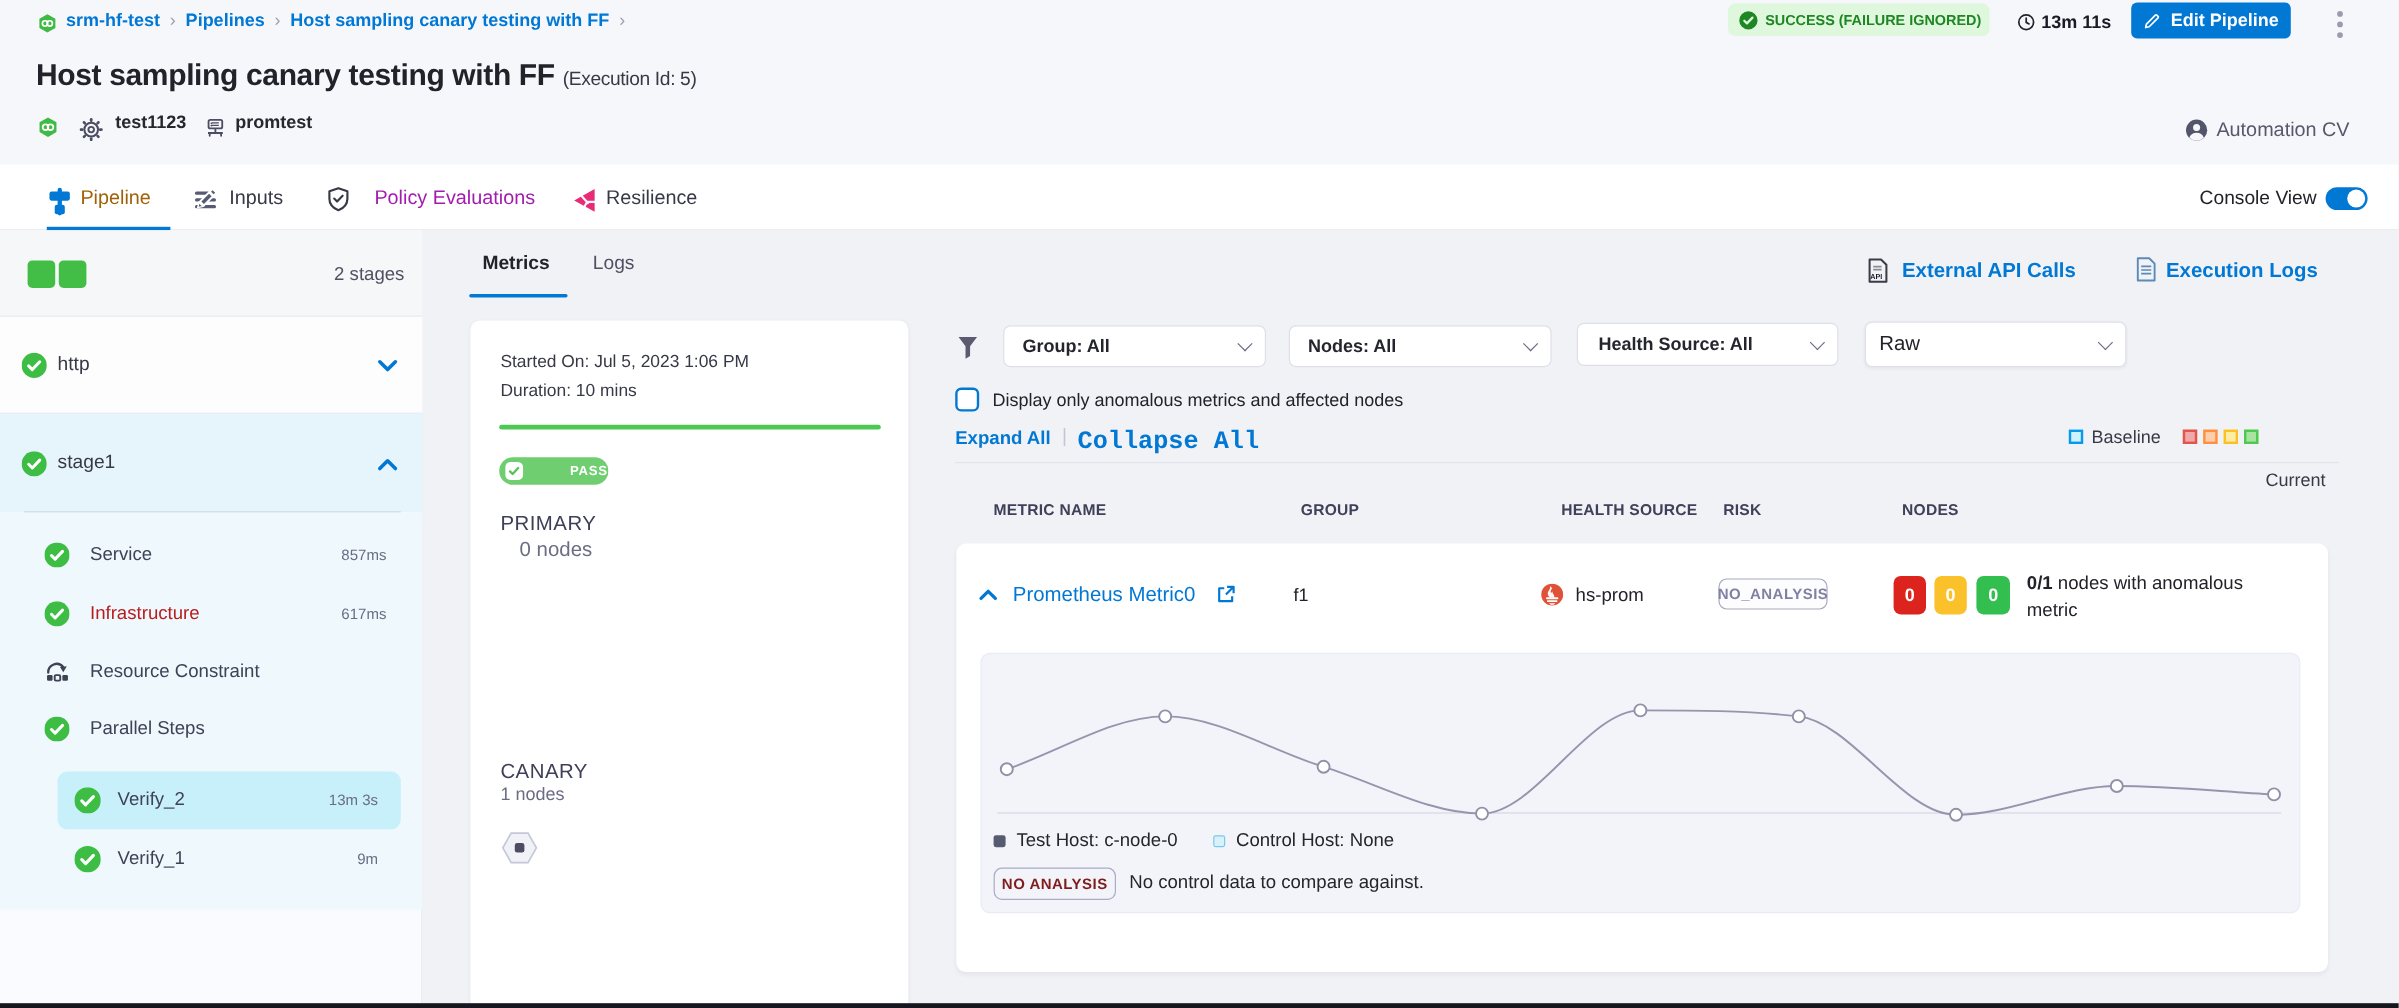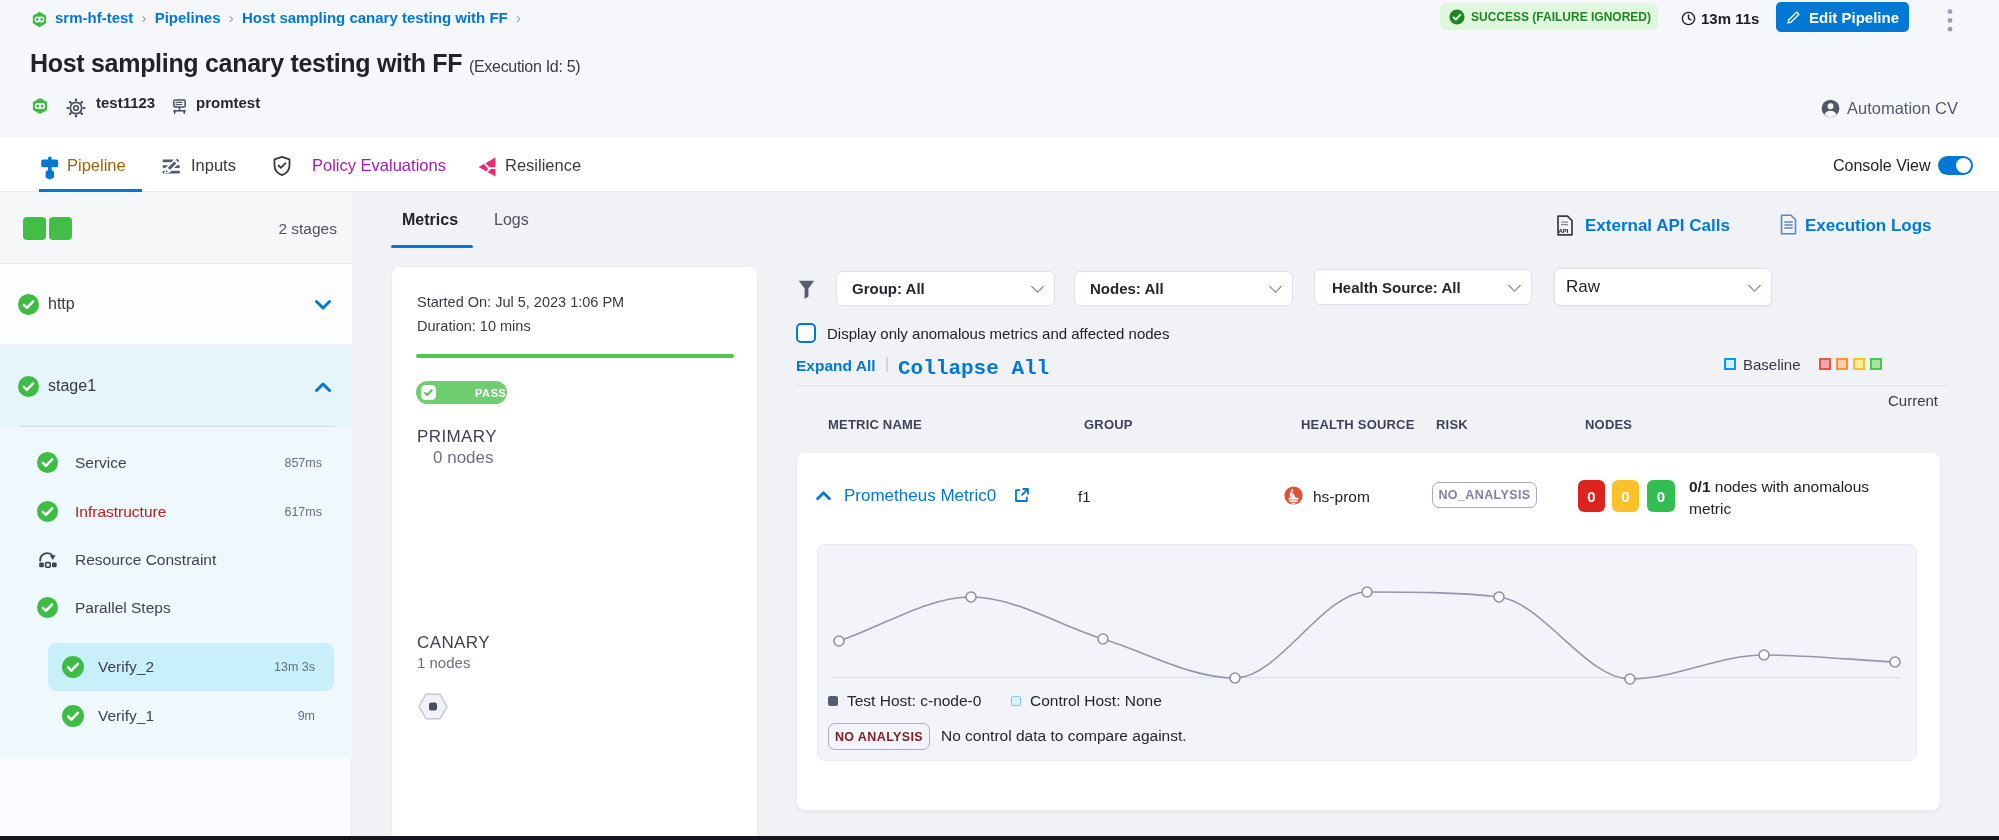--- a/index.html
+++ b/index.html
@@ -360,21 +360,21 @@
 <div class="abs" style="left:1284px; top:486px;" id="prom-icon">
     <svg width="19" height="19" viewBox="0 0 20 20">
       <circle cx="10" cy="10" r="9.6" fill="#e05238"></circle>
       <path d="M10 2.6c.3 1.4-.4 2.2-.9 3.3-.5 1-.6 2-.1 3 .2-.8.7-1.3 1.3-1.6-.2 1.2.4 1.9 1 2.7.5.8.7 1.6.5 2.5h-3.5c-1.5-.7-2.3-2-2.2-3.6 0-1.5 1-2.4 1.6-3.6.5-.9.7-1.8.3-2.7.7.2 1.6.9 2 2z" fill="#ffffff" opacity="0.95"></path>
       <rect x="4.6" y="12.4" width="10.8" height="1.7" rx="0.8" fill="#ffffff"></rect>
       <rect x="5.4" y="15" width="9.2" height="1.6" rx="0.8" fill="#ffffff"></rect>
       <path d="M7.3 17.6h5.4c-.6.9-1.6 1.4-2.7 1.4s-2.1-.5-2.7-1.4z" fill="#ffffff"></path>
     </svg>
   </div>
 <div class="abs" style="left:1313px; top:488px; font-size:15.5px; color:#22222a;">hs-prom</div>
-<div class="abs" style="left:1432px; top:482px; width:105px; height:26px; border:1.5px solid #a9a9c0; border-radius:7px; background:#fdfdff; display:flex; align-items:center; justify-content:center; font-size:12.5px; font-weight:700; color:#8081a0; letter-spacing:0.4px;">NO_ANALYSIS</div>
+<div class="abs" style="left:1432px; top:482px; width:91px; height:26px; border:1.5px solid #a9a9c0; border-radius:7px; background:#fdfdff; display:flex; align-items:center; justify-content:center; font-size:12.5px; font-weight:700; color:#8081a0; letter-spacing:0.4px;">NO_ANALYSIS</div>
 <div class="abs" style="left:1578px; top:480px; width:27px; height:32px; background:#dc231d; border-radius:6px; display:flex; align-items:center; justify-content:center; color:#fff; font-size:15px; font-weight:700;">0</div>
 <div class="abs" style="left:1612px; top:480px; width:27px; height:32px; background:#fbc12a; border-radius:6px; display:flex; align-items:center; justify-content:center; color:#fff; font-size:15px; font-weight:700;">0</div>
 <div class="abs" style="left:1647px; top:480px; width:28px; height:32px; background:#33be50; border-radius:6px; display:flex; align-items:center; justify-content:center; color:#fff; font-size:15px; font-weight:700;">0</div>
 <div class="abs" style="left:1689px; top:476px; width:195px; font-size:15.5px; color:#22222a; line-height:22px;"><b>0/1</b> nodes with anomalous metric</div>
 
 <div class="abs" style="left:817px; top:544px; width:1100px; height:217px; background:#f3f4f9; border:1px solid #e7ecf4; border-radius:8px;"></div>
 <div class="abs" style="left:817px; top:544px;" id="chart">
     <svg width="1100" height="217" viewBox="0 0 1100 217">
       <line x1="14" y1="133.5" x2="1084" y2="133.5" stroke="#dadcE8" stroke-width="1.2"></line>
       <path d="M22.0 97.0 C66.0 82.3 110.0 53.0 154.0 53.0 C198.0 53.0 242.0 81.5 286.0 95.0 C330.0 108.5 374.0 134.0 418.0 134.0 C462.0 134.0 506.0 48.0 550.0 48.0 C594.0 48.0 638.0 48.0 682.0 53.0 C725.7 58.0 769.3 135.0 813.0 135.0 C857.7 135.0 902.3 111.0 947.0 111.0 C990.7 111.0 1034.3 115.7 1078.0 118.0" fill="none" stroke="#9496ae" stroke-width="1.6"></path>

